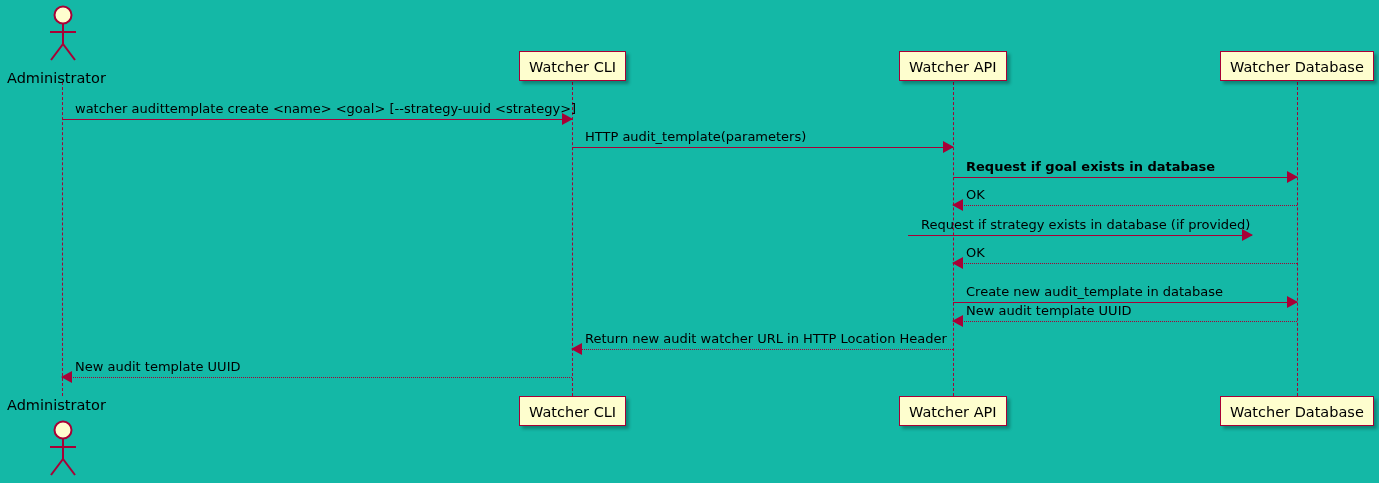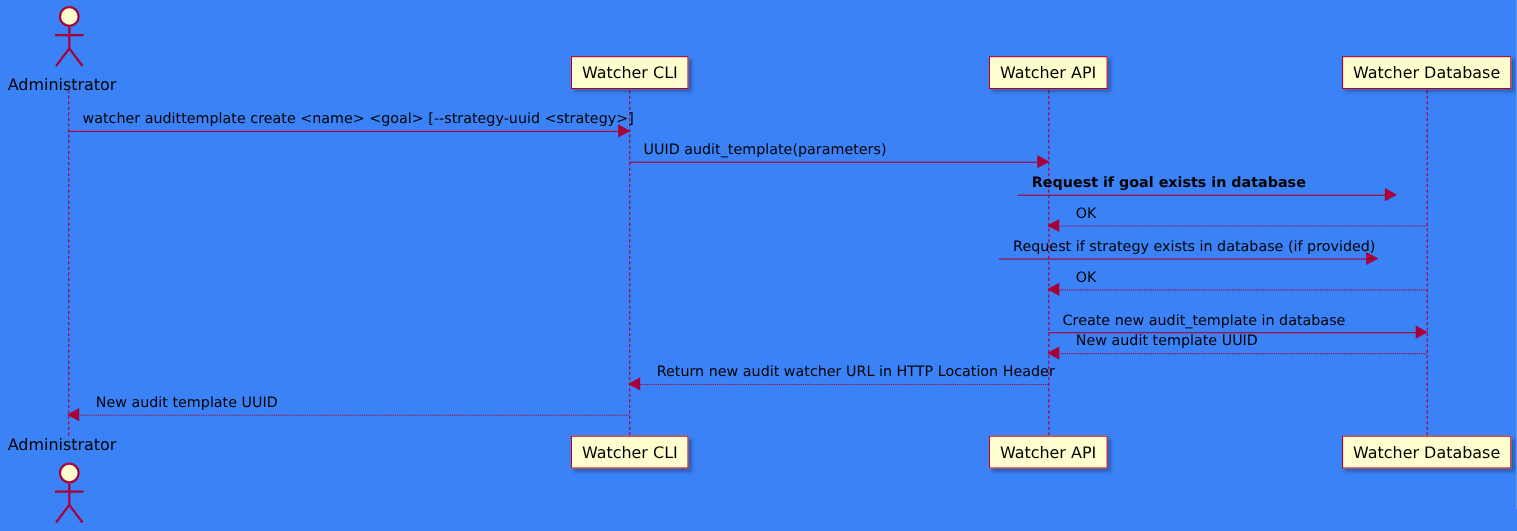--- a/index.html
+++ b/index.html
@@ -1,20 +1,20 @@
 <!DOCTYPE html>
 <html><head>
 <meta charset="utf-8">
 <style>
   html,body{margin:0;padding:0;background:#fff;}
   #stage{
     position:relative;
     width:1379px;
     height:483px;
-    background:#3b82f6;
+    background:#14b8a6;
     font-family:"DejaVu Sans", sans-serif;
     overflow:hidden;
   }
   
   .lifeline{
     position:absolute;
     width:0;
     border-left:1px dashed #A80036;
     top:0;
   }
@@ -69,21 +69,21 @@
     border-bottom:6px solid transparent;
     border-right:11px solid #A80036;
   }
   .msg .label{
     position:absolute;
     bottom:4px;
     font-size:13px;
     color:#000;
     white-space:nowrap;
   }
-  .msg .label.lft{left:25px;}
+  .msg .label.lft{left:13px;}
   .msg .label.rgt{left:13px;}
 </style>
 </head>
 <body>
 
 <div id="stage">
 
   <div id="lifelines">
       <div class="lifeline" style="left: 62px; top: 82px; height: 314px;"></div>
       <div class="lifeline" style="left: 572px; top: 82px; height: 314px;"></div>
@@ -128,23 +128,23 @@
 
   <div id="messages">
       <div class="msg" style="left: 62px; width: 510px; top: 119px;">
         <div class="line"></div>
         <div class="head right"></div>
         <div class="label rgt">watcher audittemplate create &lt;name&gt; &lt;goal&gt; [--strategy-uuid &lt;strategy&gt;]</div>
       </div>
       <div class="msg" style="left: 572px; width: 381px; top: 147px;">
         <div class="line"></div>
         <div class="head right"></div>
-        <div class="label rgt">UUID audit_template(parameters)</div>
+        <div class="label rgt">HTTP audit_template(parameters)</div>
       </div>
-      <div class="msg" style="left: 925px; width: 344px; top: 177px; font-weight: bold;">
+      <div class="msg" style="left: 953px; width: 344px; top: 177px; font-weight: bold;">
         <div class="line"></div>
         <div class="head right"></div>
         <div class="label rgt">Request if goal exists in database</div>
       </div>
       <div class="msg dotted" style="left: 953px; width: 344px; top: 205px;">
         <div class="line"></div>
         <div class="head left"></div>
         <div class="label lft">OK</div>
       </div>
       <div class="msg" style="left: 908px; width: 344px; top: 235px;">

